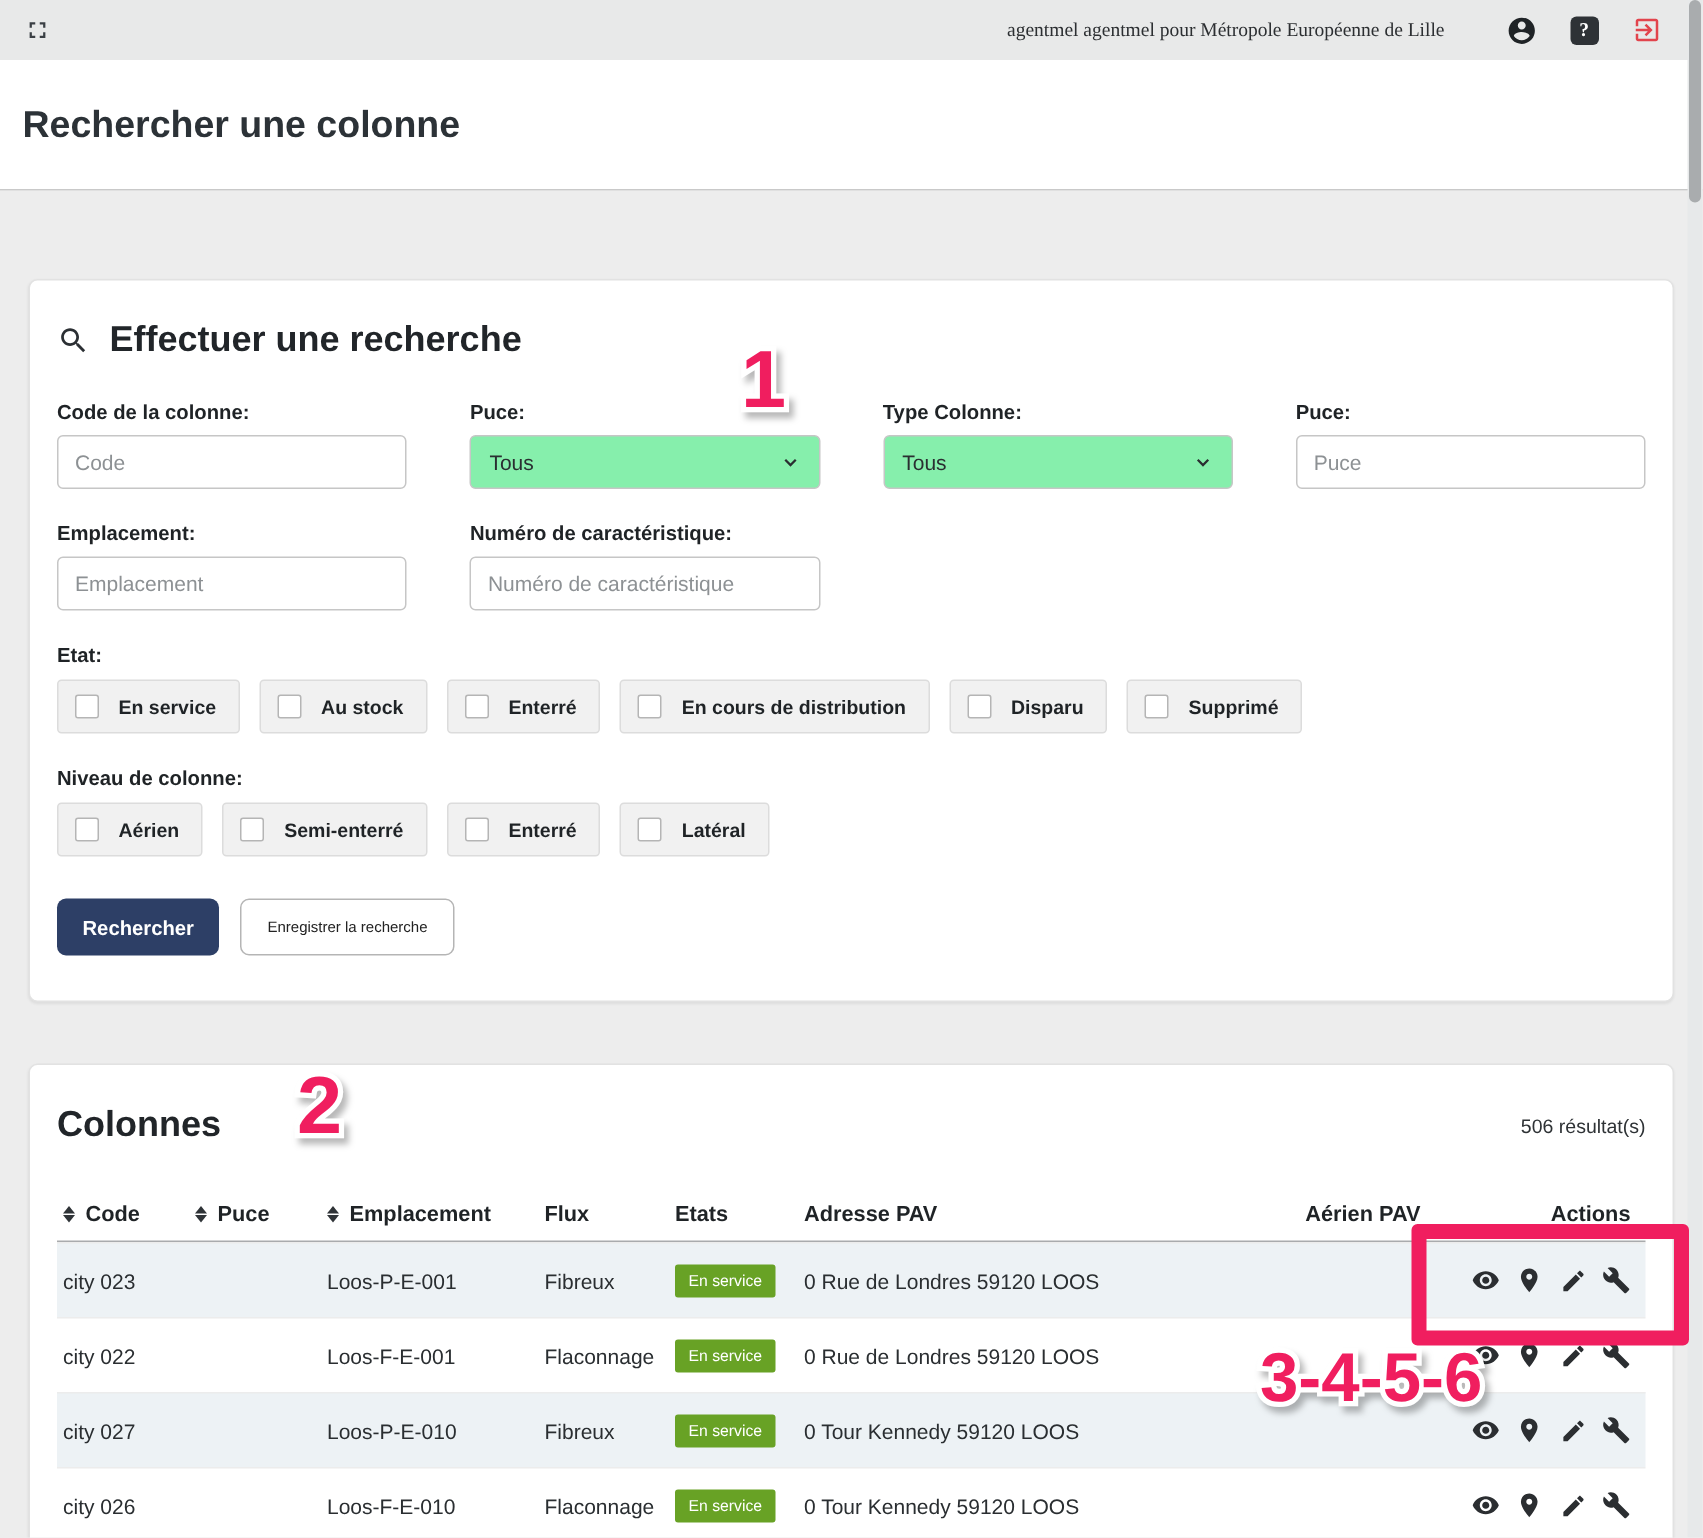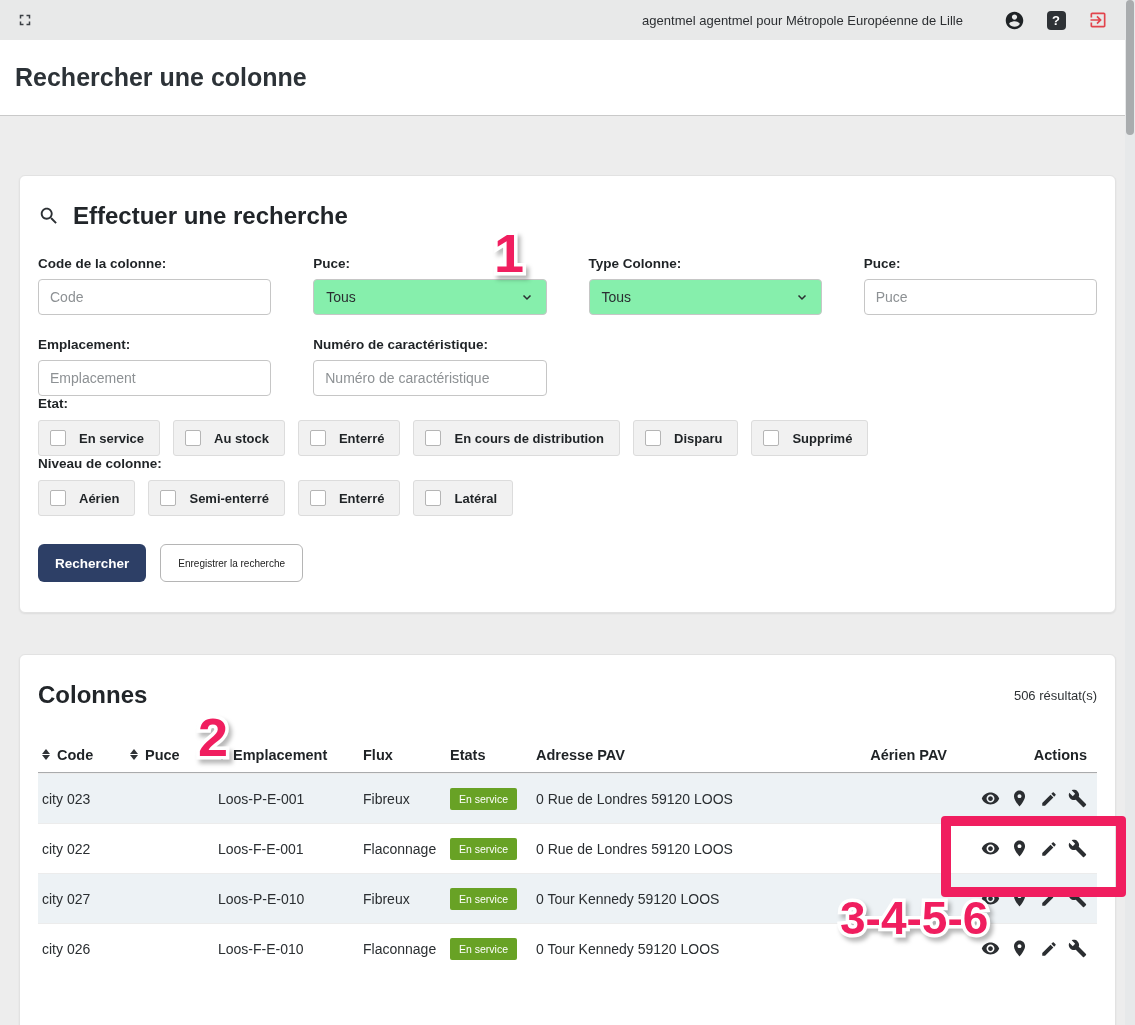--- a/index.html
+++ b/index.html
@@ -9,28 +9,28 @@
     background:#ededed; color:#24282b; position:relative;
   }
   
   .topbar {
     height:40px; background:#e8e9e9; display:flex; align-items:center;
     padding:0 26px 0 14px;
   }
   .topbar .spacer { flex:1; }
   .topbar-user { font-size:13px; color:#2c2f32; margin-right:20px; }
   .topbar-icon { width:22px; height:22px; display:flex; align-items:center; justify-content:center; cursor:pointer; }
-  .topbar-right { display:flex; align-items:center; gap:20px; }
+  .topbar-right { display:flex; align-items:center; gap:20px;font-family:Liberation Serif, serif; }
   .help-box {
     width:19px; height:19px; background:#2e3236; border-radius:4px;
     color:#fff; font-size:13px; font-weight:bold; display:flex; align-items:center; justify-content:center;
   }
   
   .titlebar {
-    height:76px; background:#ffffff; border-bottom:1px solid #c9c9c9;
+    height:87px; background:#ffffff; border-bottom:1px solid #c9c9c9;
     display:flex; align-items:center; padding-left:15px;
   }
   .page-title { font-size:25px; font-weight:700; color:#2c3237; }
   
   .panel {
     background:#fff; border:1px solid #e2e2e2; border-radius:6px;
     margin:0 19px; box-shadow:0 1px 2px rgba(0,0,0,.07);
   }
   .panel-search { margin-top:59px; padding:26px 18px 30px; }
   .panel-results { margin-top:41px; padding:26px 18px 0; height:420px; }
@@ -43,21 +43,21 @@
     width:100%; height:36px; border:1px solid #c6c6c6; border-radius:4px;
     padding:0 11px; font-size:14px; font-family:inherit; color:#333; background:#fff;
   }
   .text-input::placeholder { color:#8d9194; opacity:1; }
   .select-box {
     width:100%; height:36px; border:1px solid #c6c6c6; border-radius:4px;
     display:flex; align-items:center; padding:0 12px; font-size:14px; color:#2a2e31;
     cursor:pointer; background:#86efac;
   }
   .select-box .sel-value { flex:1; }
-  .check-group { }
+  .check-group { margin-top:22px; }
   .chips { display:flex; gap:13px; margin-top:9px; flex-wrap:wrap; }
   .chip {
     display:flex; align-items:center; gap:13px; height:36px; padding:0 15px 0 11px;
     background:#f1f1f1; border:1px solid #dcdcdc; border-radius:3px; cursor:pointer;
   }
   .chip input[type=checkbox] {
     width:16px; height:16px; appearance:none; -webkit-appearance:none;
     background:#fff; border:1px solid #b5b5b5; border-radius:2px; cursor:pointer;
   }
   .chip .chip-label { font-size:13px; font-weight:700; color:#1f2326; }

